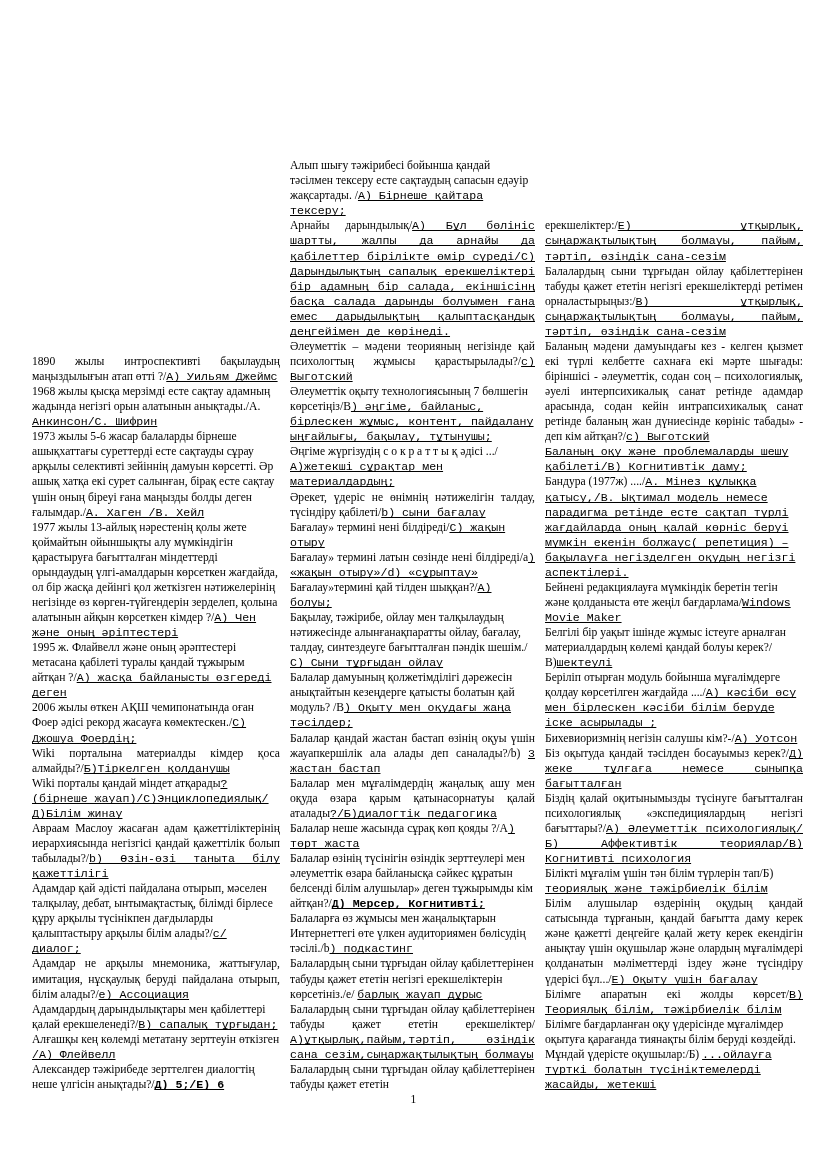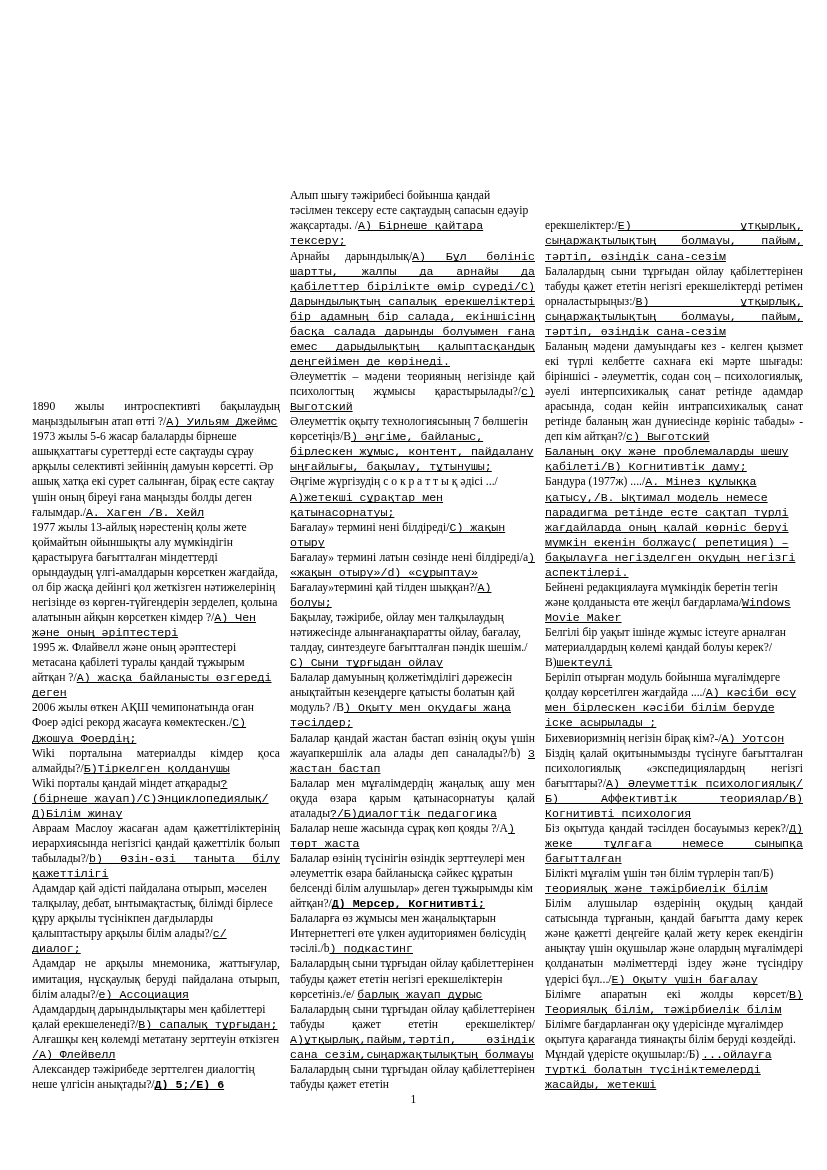--- a/index.html
+++ b/index.html
@@ -66,39 +66,41 @@
     font-family: "Liberation Serif", "DejaVu Serif", serif;
   }
 </style>
 </head>
 <body>
 
 <div class="page">
   <div class="columns">
     <div class="col col-1">
         <div class="q"><span>1890 жылы интроспективті бақылаудың маңыздылығын атап өтті ?/</span><span class="ans">А) Уильям Джеймс</span></div>
+        <div class="q left"><span> 1968 жылы қысқа мерзімді есте сақтау адамның жадында негізгі орын алатынын анықтады./А. </span><span class="ans">Анкинсон/С. Шифрин</span></div>
         <div class="q left"><span>1973 жылы 5-6 жасар балаларды бірнеше ашықхаттағы суреттерді есте сақтауды сұрау арқылы селективті зейіннің дамуын көрсетті. Әр ашық хатқа екі сурет салынған, бірақ есте сақтау үшін оның біреуі ғана маңызды болды деген ғалымдар./</span><span class="ans">А. Хаген /В. Хейл</span></div>
         <div class="q left"><span>1977 жылы 13-айлық нәрестенің қолы жете қоймайтын ойыншықты алу мүмкіндігін қарастыруға бағытталған міндеттерді орындаудың үлгі-амалдарын көрсеткен жағдайда, ол бір жасқа дейінгі қол жеткізген нәтижелерінің негізінде өз көрген-түйгендерін зерделеп, қолына алатынын айқын көрсеткен кімдер ?/</span><span class="ans">А) Чен және оның әріптестері</span></div>
         <div class="q left"><span>1995 ж. Флайвелл және оның әрәптестері метасана қабілеті туралы қандай тұжырым айтқан ?/</span><span class="ans">А) жасқа байланысты өзгереді деген</span></div>
         <div class="q left"><span>2006 жылы өткен АҚШ чемипонатында оған Фоер әдісі рекорд жасауға көмектескен./</span><span class="ans">С) Джошуа Фоердің;</span></div>
         <div class="q"><span>Wiki порталына материалды кімдер қоса алмайды?/</span><span class="ans">Б)Тіркелген қолданушы</span></div>
         <div class="q left"><span>Wiki порталы қандай міндет атқарады</span><span class="ans">? (бірнеше жауап)/С)Энциклопедиялық/Д)Білім жинау</span></div>
         <div class="q"><span>Авраам Маслоу жасаған адам қажеттіліктерінің иерархиясында негізгісі қандай қажеттілік болып табылады?/</span><span class="ans">b) Өзін-өзі таныта білу қажеттілігі</span></div>
         <div class="q left"><span>Адамдар қай әдісті пайдалана отырып, мәселен талқылау, дебат, ынтымақтастық, білімді бірлесе құру арқылы түсінікпен дағдыларды қалыптастыру арқылы білім алады?/</span><span class="ans">с/ диалог;</span></div>
         <div class="q"><span>Адамдар не арқылы мнемоника, жаттығулар, имитация, нұсқаулық беруді пайдалана отырып, білім алады?/</span><span class="ans">е) Ассоциация</span></div>
         <div class="q left"><span>Адамдардың дарындылықтары мен қабілеттері қалай ерекшеленеді?/</span><span class="ans">В) сапалық тұрғыдан;</span></div>
         <div class="q left"><span>Алғашқы кең көлемді метатану зерттеуін өткізген </span><span class="ans"> /А) Флейвелл</span></div>
         <div class="q left"><span>Александер тәжірибеде зерттелген диалогтің неше үлгісін анықтады?/</span><span class="ans b">Д) 5;/Е) 6</span></div>
       </div>
     <div class="col col-2">
         <div class="q left"><span>Алып шығу тәжірибесі бойынша қандай тәсілмен тексеру  есте сақтаудың сапасын едәуір жақсартады.  /</span><span class="ans">А) Бірнеше қайтара тексеру;</span></div>
         <div class="q"><span>Арнайы дарындылық/</span><span class="ans">А) Бұл бөлініс шартты, жалпы да арнайы  да қабілеттер бірілікте өмір сүреді/С) Дарындылықтың сапалық ерекшеліктері бір адамның  бір салада, екіншісінң басқа салада дарынды болуымен ғана емес   дарыдылықтың қалыптасқандық деңгейімен де көрінеді.</span></div>
         <div class="q"><span>Әлеуметтік – мәдени теорияның негізінде қай психологтың жұмысы қарастырылады?/</span><span class="ans">с) Выготский</span></div>
         <div class="q left"><span>Әлеуметтік оқыту технологиясының 7 бөлшегін көрсетіңіз/В</span><span class="ans">) әңгіме, байланыс, бірлескен жұмыс, контент, пайдалану ыңғайлығы, бақылау, тұтынушы;</span></div>
-        <div class="q left"><span>Әңгіме жүргізудің  с о к р а т т ы қ әдісі  .../</span><span class="ans">А)жетекші сұрақтар мен қатынасорнатуы;</span></div>
+        <div class="q left"><span>Әңгіме жүргізудің  с о к р а т т ы қ әдісі  .../</span><span class="ans">А)жетекші сұрақтар мен материалдардың;</span></div>
+        <div class="q"><span>Әрекет, үдеріс не өнімнің нәтижелігін талдау, түсіндіру қабілеті/</span><span class="ans">b) сыни бағалау</span></div>
         <div class="q left"><span>Бағалау» термині нені білдіреді/</span><span class="ans">С) жақын отыру</span></div>
         <div class="q"><span>Бағалау» термині латын сөзінде нені білдіреді/а</span><span class="ans">) «жақын отыру»/d) «сұрыптау»</span></div>
         <div class="q left"><span>Бағалау»термині қай тілден шыққан?/</span><span class="ans">А) болуы;</span></div>
         <div class="q left"><span>Бақылау, тәжірибе, ойлау мен талқылаудың нәтижесінде алынғанақпаратты ойлау, бағалау, талдау, синтездеуге бағытталған пәндік шешім./</span><span class="ans">С) Сыни тұрғыдан ойлау</span></div>
         <div class="q left"><span> Балалар дамуының қолжетімділігі дәрежесін анықтайтын кезеңдерге қатысты болатын қай модуль?  /В</span><span class="ans">) Оқыту мен оқудағы жаңа тәсілдер;</span></div>
         <div class="q"><span>Балалар қандай жастан бастап өзінің оқуы үшін жауапкершілік ала алады деп саналады?/b) </span><span class="ans">3 жастан бастап</span></div>
         <div class="q"><span>Балалар мен мұғалімдердің жаңалық ашу мен оқуда өзара қарым  қатынасорнатуы қалай аталады</span><span class="ans">?/Б)диалогтік педагогика</span></div>
         <div class="q left"><span>Балалар неше жасында сұрақ көп қояды ?/А</span><span class="ans">) төрт жаста</span></div>
         <div class="q left"><span>Балалар өзінің түсінігін өзіндік зерттеулері мен әлеуметтік өзара байланысқа сәйкес құратын белсенді білім алушылар» деген тұжырымды кім айтқан?/</span><span class="ans b">Д) Мерсер, Когнитивті;</span></div>
         <div class="q left"><span>Балаларға өз жұмысы мен жаңалықтарын Интернеттегі өте үлкен аудиториямен бөлісудің  тәсілі./b</span><span class="ans">) подкастинг</span></div>
@@ -108,23 +110,23 @@
       </div>
     <div class="col col-3">
         <div class="q"><span>ерекшеліктер:/</span><span class="ans">Е) ұтқырлық, сыңаржақтылықтың болмауы, пайым, тәртіп, өзіндік сана-сезім</span></div>
         <div class="q"><span>Балалардың сыни тұрғыдан ойлау қабілеттерінен табуды қажет ететін негізгі ерекшеліктерді ретімен орналастырыңыз:/</span><span class="ans">В) ұтқырлық, сыңаржақтылықтың болмауы, пайым, тәртіп, өзіндік сана-сезім</span></div>
         <div class="q"><span>Баланың мәдени дамуындағы кез - келген қызмет екі түрлі келбетте сахнаға екі мәрте шығады: біріншісі - әлеуметтік, содан соң – психологиялық, әуелі интерпсихикалық санат ретінде адамдар арасында, содан кейін интрапсихикалық санат ретінде баланың жан дүниесінде көрініс табады» - деп кім айтқан?/</span><span class="ans">с) Выготский</span></div>
         <div class="q left"><span class="ans">Баланың оқу және проблемаларды шешу қабілеті/В) Когнитивтік даму;</span></div>
         <div class="q left"><span>Бандура (1977ж) ..../</span><span class="ans">А. Мінез құлыққа қатысу,/В. Ықтимал модель немесе парадигма ретінде есте сақтап түрлі жағдайларда оның қалай көрніс беруі мүмкін екенін болжаус( репетиция) – бақылауға негізделген оқудың негізгі аспектілері.</span></div>
         <div class="q left"><span>Бейнені редакциялауға мүмкіндік беретін тегін және қолданыста өте жеңіл бағдарлама/</span><span class="ans">Windows Movie Maker</span></div>
         <div class="q left"><span>Белгілі бір уақыт ішінде жұмыс істеуге арналған материалдардың көлемі қандай болуы керек?/В)</span><span class="ans">шектеулі</span></div>
         <div class="q left"><span>Беріліп отырған модуль бойынша мұғалімдерге қолдау көрсетілген жағдайда ..../</span><span class="ans">А) кәсіби өсу мен бірлескен кәсіби білім беруде іске асырылады ;</span></div>
-        <div class="q left"><span> Бихевиоризмнің негізін бірақ кім?-/</span><span class="ans">А) Уотсон</span></div>
+        <div class="q left"><span> Бихевиоризмнің негізін салушы кім?-/</span><span class="ans">А) Уотсон</span></div>
+        <div class="q"><span>Біз оқытуда қандай тәсілден босауымыз керек?/</span><span class="ans">Д) жеке тұлғаға немесе сыныпқа бағытталған</span></div>
         <div class="q"><span>Біздің қалай оқитынымызды түсінуге бағытталған психологиялық «экспедициялардың негізгі бағыттары?/</span><span class="ans">А) Әлеуметтік психологиялық/Б) Аффективтік теориялар/В) Когнитивті психология</span></div>
-        <div class="q"><span>Біз оқытуда қандай тәсілден босауымыз керек?/</span><span class="ans">Д) жеке тұлғаға немесе сыныпқа бағытталған</span></div>
         <div class="q left"><span>Білікті мұғалім үшін тән білім түрлерін тап/Б) </span><span class="ans"> теориялық және тәжірбиелік білім</span></div>
         <div class="q"><span>Білім алушылар өздерінің оқудың қандай сатысында тұрғанын, қандай бағытта даму керек және қажетті деңгейге қалай жету керек екендігін анықтау үшін оқушылар және олардың мұғалімдері қолданатын мәліметтерді іздеу және түсіндіру үдерісі бұл.../</span><span class="ans">Е) Оқыту үшін бағалау</span></div>
         <div class="q"><span>Білімге  апаратын екі жолды көрсет/</span><span class="ans">В) Теориялық білім,  тәжірбиелік білім</span></div>
         <div class="q left"><span>Білімге бағдарланған оқу үдерісінде мұғалімдер оқытуға қарағанда тиянақты білім беруді көздейді. Мұндай үдерісте оқушылар:/Б) </span><span class="ans">...ойлауға түрткі болатын түсініктемелерді жасайды, жетекші </span></div>
       </div>
   </div>
   <div class="pageno">1</div>
 </div>
 
 </body></html>

